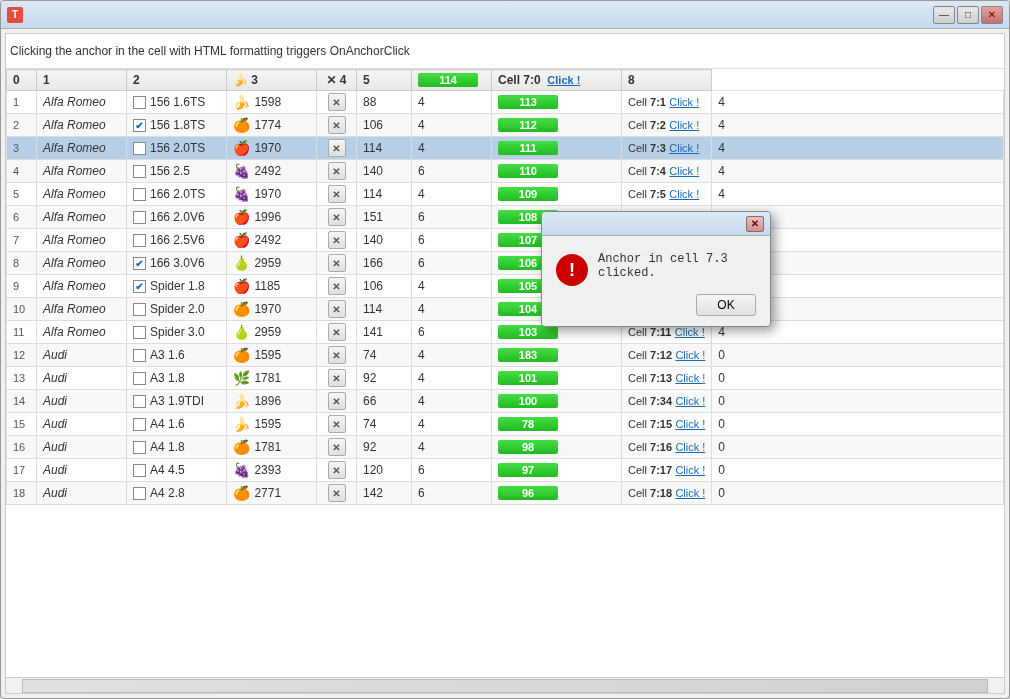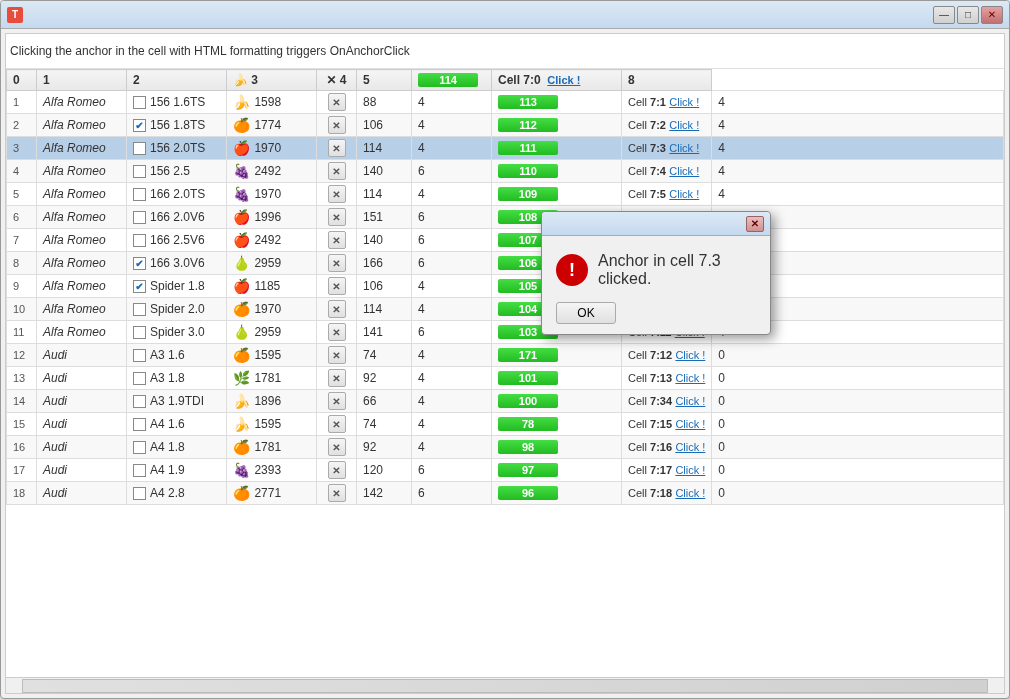--- a/index.html
+++ b/index.html
@@ -286,29 +286,30 @@
       color: #600;
       cursor: pointer;
       font-weight: bold;
     }
     
     .modal-content {
       padding: 16px 14px 10px 14px;
     }
     
     .modal-message {
-      font-size: 16px;
+      font-size: 12px;
       color: #333;
       margin-bottom: 14px;
       text-align: left;
+      font-family: Liberation Mono, monospace;
     }
     
     .modal-buttons {
       display: flex;
-      justify-content: flex-start;
+      justify-content: flex-end;
     }
     
     .modal-ok-btn {
       background: linear-gradient(to bottom, #f5f5f5, #e0e0e0);
       border: 1px solid #aaa;
       border-radius: 3px;
       padding: 3px 18px;
       font-size: 12px;
       cursor: pointer;
       min-width: 60px;
@@ -704,21 +705,21 @@
           <span class="fruit-icon">🍊</span>
           <span>1595</span>
         </div>
       </td>
       <td style="text-align:center;">
         <div class="x-btn">✕</div>
       </td>
       <td>74</td>
       <td>4</td>
       <td>
-        <div class="green-bar">171</div>
+        <div class="green-bar">183</div>
       </td>
       <td>
         <span class="cell-label">Cell </span><strong class="cell-coords">7:12</strong>&nbsp;<span class="click-link">Click !</span>
       </td>
       <td>0</td>
     </tr>
               <tr>
       <td class="row-num">13</td>
       <td class="col-brand">Audi</td>
       <td>
@@ -829,21 +830,21 @@
         <span class="cell-label">Cell </span><strong class="cell-coords">7:16</strong>&nbsp;<span class="click-link">Click !</span>
       </td>
       <td>0</td>
     </tr>
               <tr>
       <td class="row-num">17</td>
       <td class="col-brand">Audi</td>
       <td>
         <div class="checkbox-cell">
           <div class="checkbox "></div>
-          <span>A4 1.9</span>
+          <span>A4 4.5</span>
         </div>
       </td>
       <td>
         <div class="fruit-cell">
           <span class="fruit-icon">🍇</span>
           <span>2393</span>
         </div>
       </td>
       <td style="text-align:center;">
         <div class="x-btn">✕</div>

